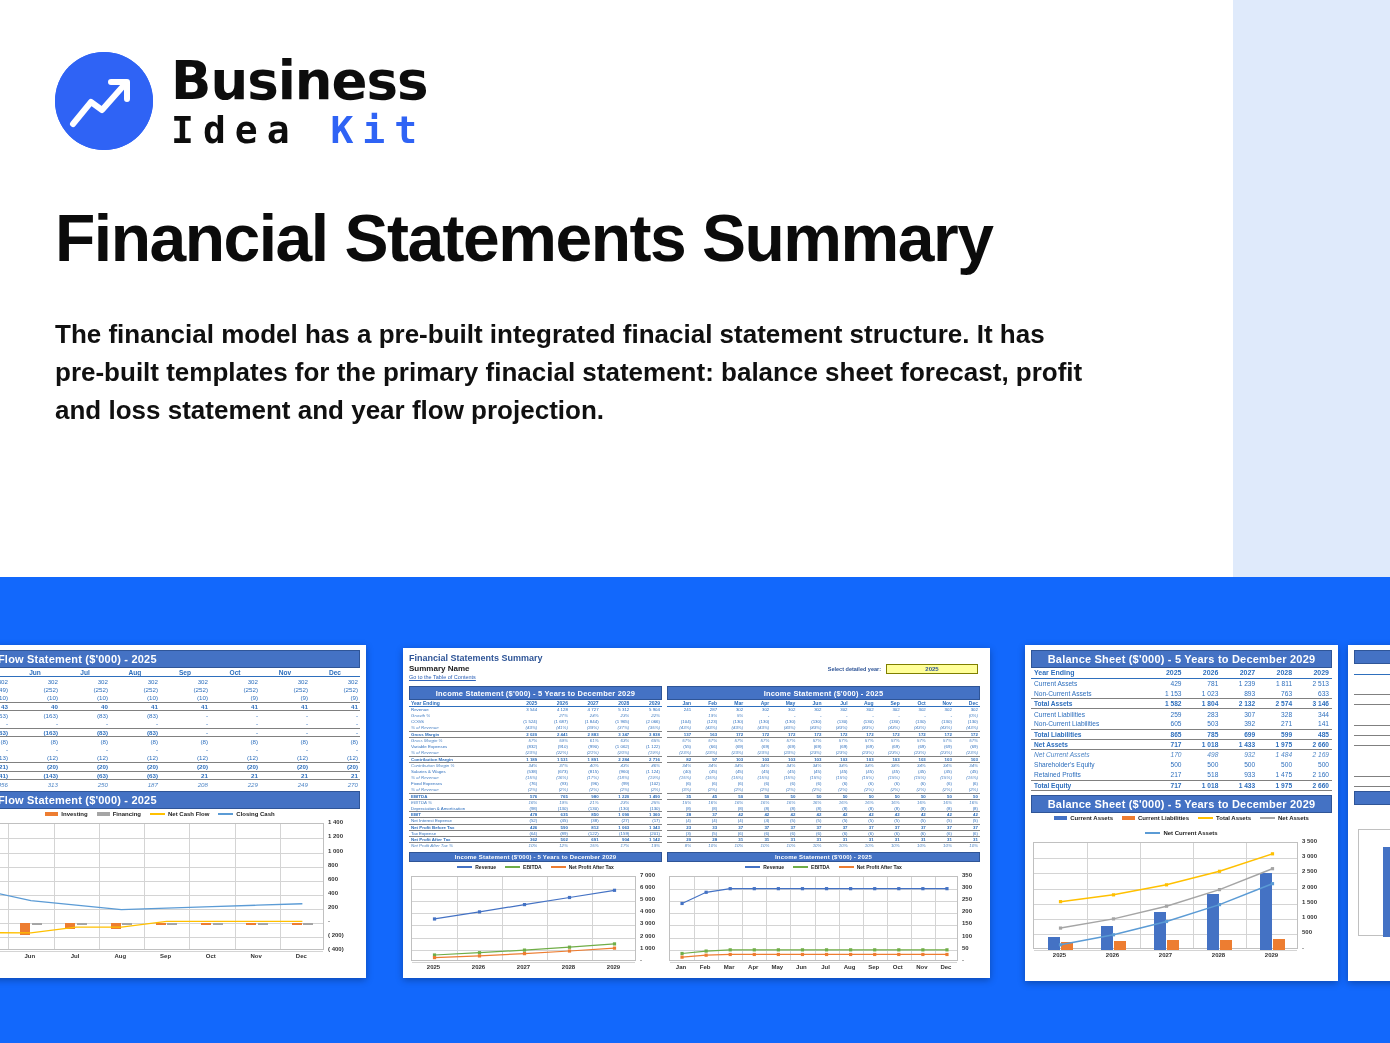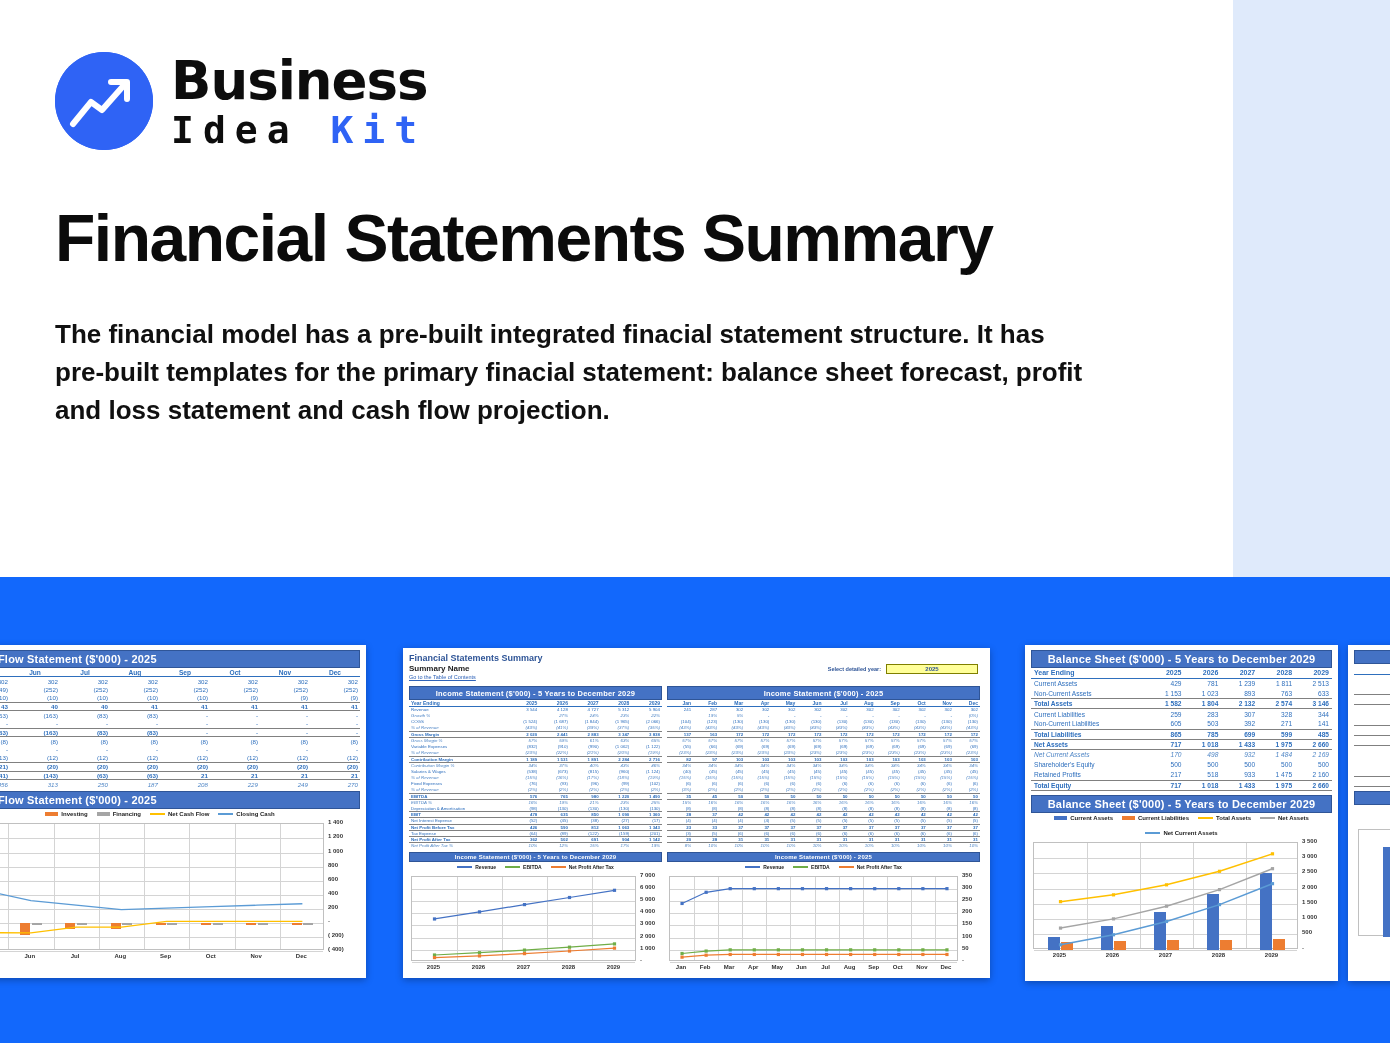--- a/index.html
+++ b/index.html
@@ -124,21 +124,21 @@
     </div>
     <div id="brand-words">
       <div id="brand-line1">Business</div>
       <div id="brand-line2">
         <span>Idea </span><span id="brand-kit">Kit</span>
       </div>
     </div>
   </div>
 
   <h1 id="page-title">Financial Statements Summary</h1>
-  <p id="page-desc">The financial model has a pre-built integrated finacial statement structure. It has pre-built templates for the primary finacial statement: balance sheet forecast, profit and loss statement and cash flow projection.</p>
+  <p id="page-desc">The financial model has a pre-built integrated finacial statement structure. It has pre-built templates for the primary finacial statement: balance sheet forecast, profit and loss statement and year flow projection.</p>
 </div>
 
 <div id="blue-band"></div>
 
 <div class="panel" id="panel-left">
   <div class="pad">
     <div class="bar bar-lg" style="text-align:left;padding-left:6px;">Cash Flow Statement ($'000) - 2025</div>
     <table class="sheet" id="cf-table">
       <tbody id="cf-body">
           <tr id="cf-months">

